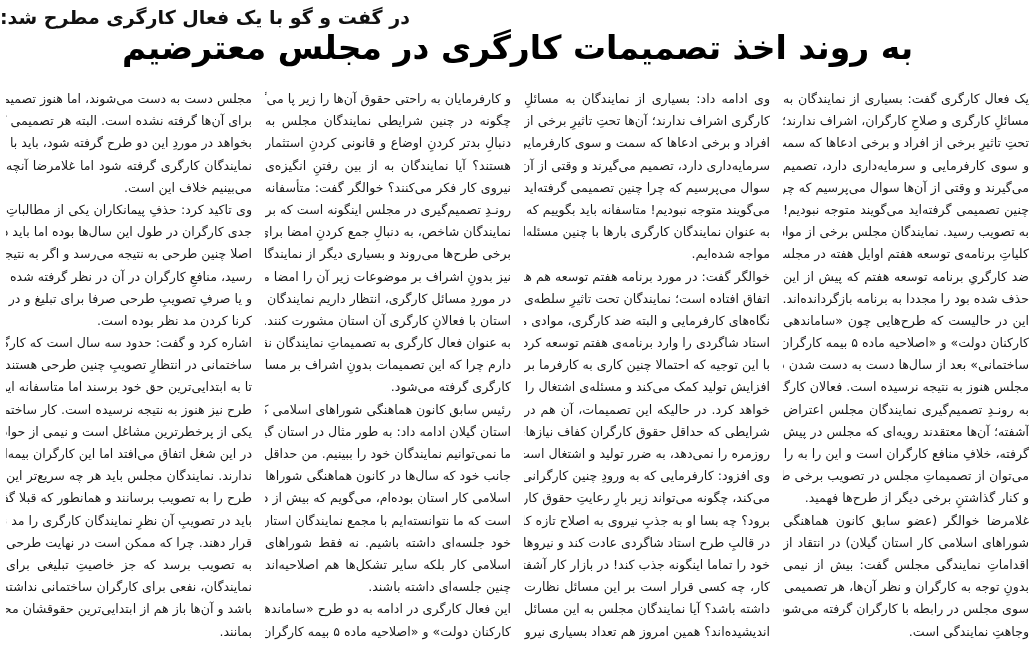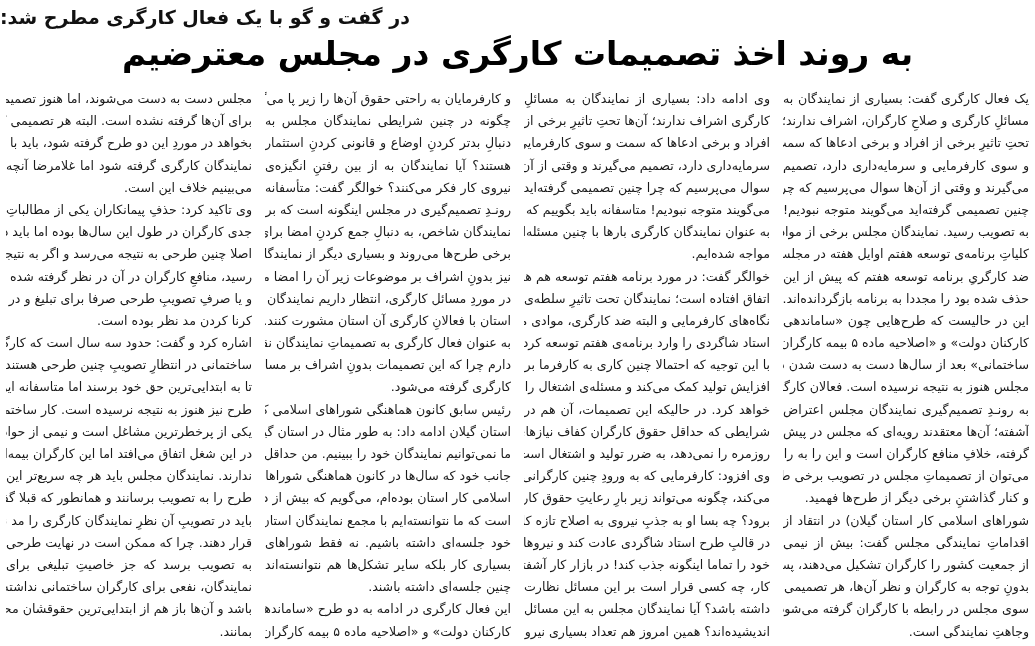--- a/index.html
+++ b/index.html
@@ -9,21 +9,21 @@
     color: #1a1a1a;
     position: relative;
   }
   .kicker {
     position: absolute; left: 0; right: 0; top: 6px;
     text-align: left; direction: rtl;
     font-size: 19px; font-weight: bold; color: #111;
     letter-spacing: -0.5px;
   }
   .headline {
-    position: absolute; left: 0; right: 0; top: 34px;
+    position: absolute; left: 0; right: 0; top: 28px;
     text-align: center; direction: rtl;
     font-size: 33px; font-weight: bold; color: #000;
     letter-spacing: -1px;
   }
   .columns {
     position: absolute; top: 88px; left: 6px; right: 6px; bottom: 0;
     display: flex; flex-direction: row-reverse; justify-content: space-between;
   }
   .col {
     width: 246px;
@@ -61,23 +61,23 @@
       <span class="line">حذف شده بود را مجددا به برنامه بازگردانده‌اند.</span>
       <span class="line">این در حالیست که طرح‌هایی چون «ساماندهی</span>
       <span class="line">کارکنان دولت» و «اصلاحیه ماده ۵ بیمه کارگران</span>
       <span class="line">ساختمانی» بعد از سال‌ها دست به دست شدن در</span>
       <span class="line">مجلس هنوز به نتیجه نرسیده است. فعالان کارگری</span>
       <span class="line">به رونـدِ تصمیم‌گیری نمایندگان مجلس اعتراض</span>
       <span class="line">آشفته؛ آن‌ها معتقدند رویه‌ای که مجلس در پیش</span>
       <span class="line">گرفته، خلافِ منافع کارگران است و این را به راحتی</span>
       <span class="line">می‌توان از تصمیماتِ مجلس در تصویب برخی طرح</span>
       <span class="line last">و کنار گذاشتنِ برخی دیگر از طرح‌ها فهمید.</span>
+      <span class="line">غلامرضا خوالگر (عضو سابق کانون هماهنگی</span>
       <span class="line">شوراهای اسلامی کار استان گیلان) در انتقاد از</span>
       <span class="line">اقداماتِ نمایندگی مجلس گفت: بیش از نیمی</span>
-      <span class="line">از جمعیت کشور را کارگران تشکیل می‌دهند، پس</span>
       <span class="line">بدونِ توجه به کارگران و نظر آن‌ها، هر تصمیمی که از</span>
       <span class="line">سوی مجلس در رابطه با کارگران گرفته می‌شود، فاقدِ</span>
       <span class="line last">وجاهتِ نمایندگی است.</span>
     </div>
   <div class="col">
       <span class="line">وی ادامه داد: بسیاری از نمایندگان به مسائلِ</span>
       <span class="line">کارگری اشراف ندارند؛ آن‌ها تحتِ تاثیرِ برخی از</span>
       <span class="line">افراد و برخی ادعاها که سمت و سوی کارفرمایی و</span>
       <span class="line">سرمایه‌داری دارد، تصمیم می‌گیرند و وقتی از آن‌ها</span>
       <span class="line">سوال می‌پرسیم که چرا چنین تصمیمی گرفته‌اید</span>
@@ -118,21 +118,21 @@
       <span class="line">به عنوان فعال کارگری به تصمیماتِ نمایندگان نقد</span>
       <span class="line">دارم چرا که این تصمیمات بدونِ اشراف بر مسائل</span>
       <span class="line last">کارگری گرفته می‌شود.</span>
       <span class="line">رئیس سابق کانون هماهنگی شوراهای اسلامی کار</span>
       <span class="line">استان گیلان ادامه داد: به طور مثال در استان گیلان،</span>
       <span class="line">ما نمی‌توانیم نمایندگان خود را ببینیم. من حداقل از</span>
       <span class="line">جانب خود که سال‌ها در کانون هماهنگی شوراهای</span>
       <span class="line">اسلامی کار استان بوده‌ام، می‌گویم که بیش از ده سال</span>
       <span class="line">است که ما نتوانسته‌ایم با مجمع نمایندگان استان</span>
       <span class="line">خود جلسه‌ای داشته باشیم. نه فقط شوراهای</span>
-      <span class="line">بسیاری کار بلکه سایر تشکل‌ها هم نتوانسته‌اند</span>
+      <span class="line">اسلامی کار بلکه سایر تشکل‌ها هم اصلاحیه‌اند</span>
       <span class="line last">چنین جلسه‌ای داشته باشند.</span>
       <span class="line">این فعال کارگری در ادامه به دو طرح «ساماندهی</span>
       <span class="line">کارکنان دولت» و «اصلاحیه ماده ۵ بیمه کارگران</span>
       <span class="line">ساختمانی» اشاره کرد و گفت: این دو طرح سال‌ها در</span>
     </div>
   <div class="col">
       <span class="line">مجلس دست به دست می‌شوند، اما هنوز تصمیمی</span>
       <span class="line">برای آن‌ها گرفته نشده است. البته هر تصمیمی که</span>
       <span class="line">بخواهد در موردِ این دو طرح گرفته شود، باید با نظرِ</span>
       <span class="line">نمایندگان کارگری گرفته شود اما غلامرضا آنچه</span>

